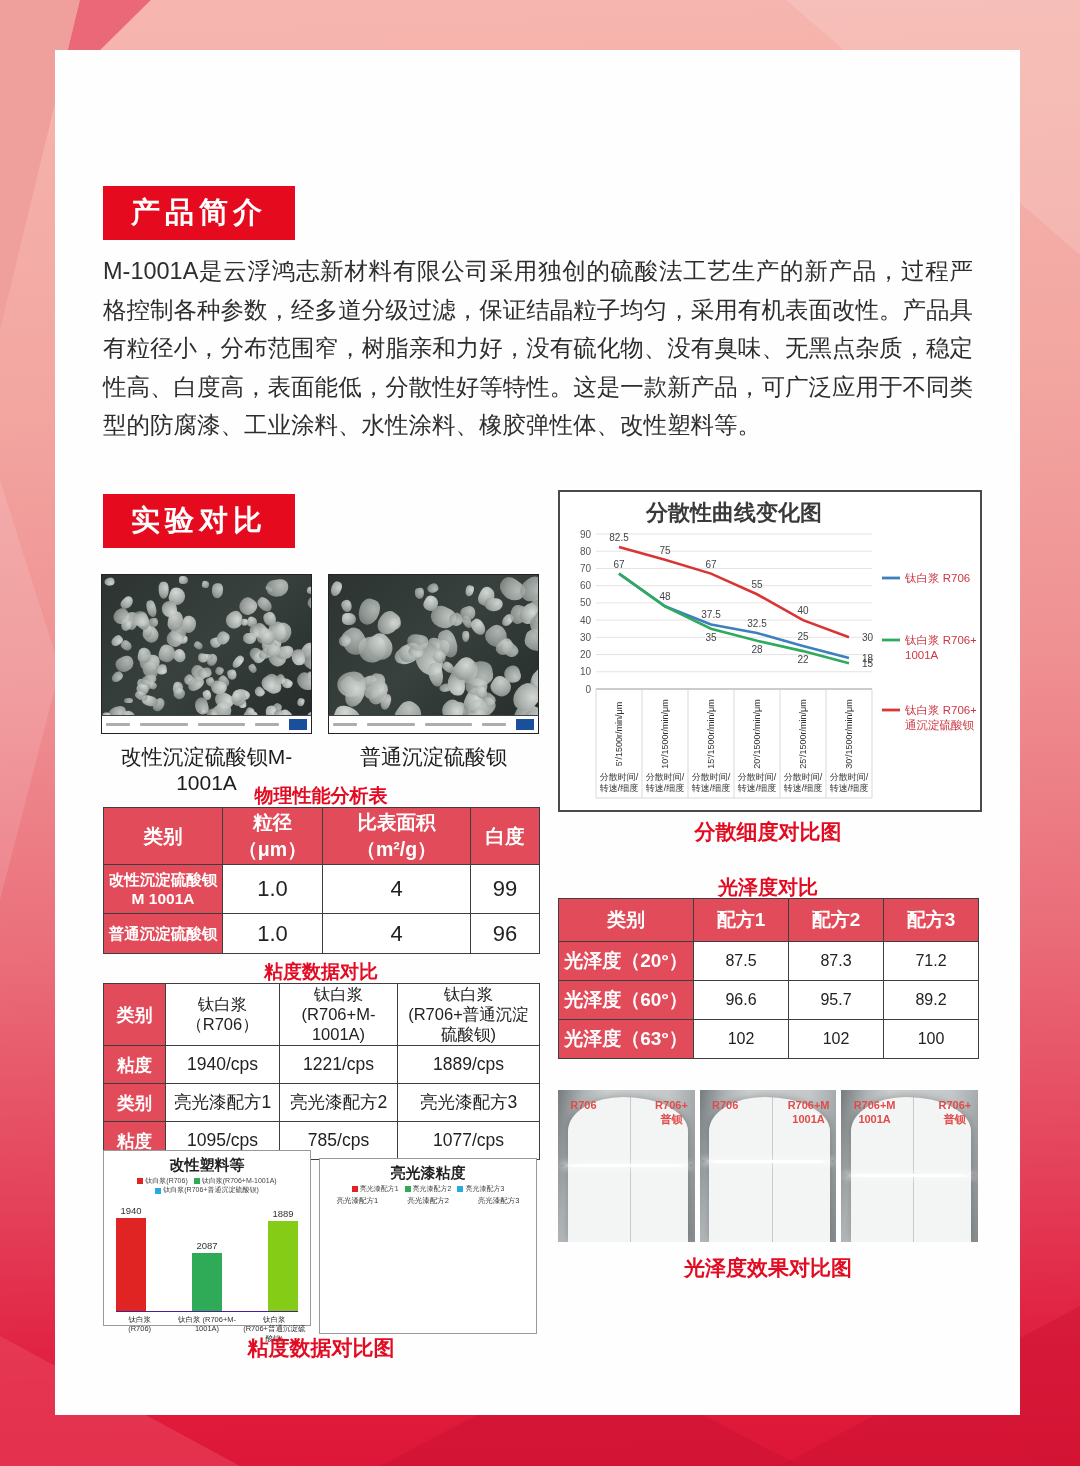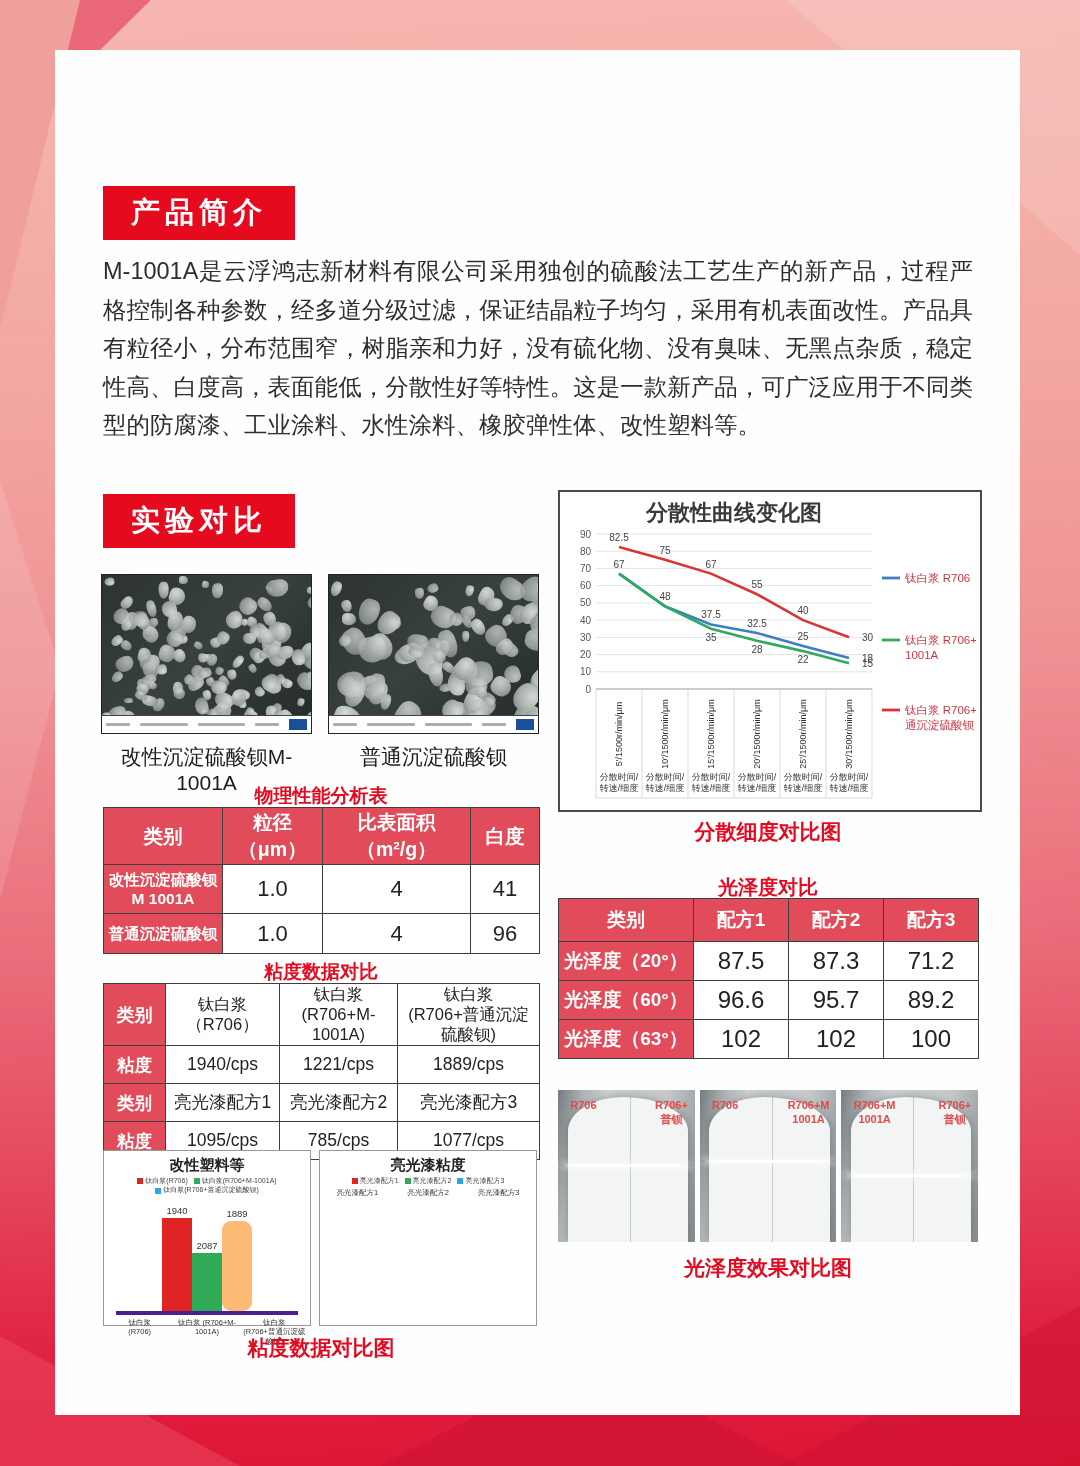--- a/index.html
+++ b/index.html
@@ -64,33 +64,33 @@
 
   #visc-table{position:absolute;left:48px;top:933px;width:436px;}
   #visc-table .red-cell{font-size:18px;}
   #visc-table .val-cell{font-size:16.5px;line-height:1.2;}
   #visc-table tr.r1 td{height:48px;}
   #visc-table tr.rn td{height:35px;font-size:17.5px;}
 
   #gloss-table{position:absolute;left:503px;top:848px;width:420px;}
   #gloss-table th{height:40px;font-size:20px;}
   #gloss-table .red-cell{font-size:19px;}
-  #gloss-table td{height:36px;font-size:24px;}
+  #gloss-table td{height:36px;font-size:16px;}
 
   
   .bar-chart{position:absolute;top:1100px;height:174px;background:#fff;border:1px solid #999;}
   #bar1{left:48px;width:206px;}
-  #bar2{left:264px;width:216px;}
+  #bar2{left:264px;width:216px;margin-top:8px;}
   .bc-title{font-size:15px;font-weight:700;color:#222;text-align:center;margin-top:5px;}
   .bc-legend{display:flex;justify-content:center;flex-wrap:wrap;column-gap:6px;row-gap:1px;
     font-size:7px;color:#444;margin-top:2px;padding:0 4px;line-height:1.2;}
   .bc-legend .it{display:flex;align-items:center;gap:2px;}
   .bc-legend .sw{width:6px;height:6px;display:inline-block;}
-  .bc-plot{position:relative;height:100px;margin:16px 12px 0;border-bottom:4px solid #4c1d95;
-    display:flex;align-items:flex-end;justify-content:center;}
+  .bc-plot{position:relative;height:100px;margin:16px 12px 0;border-bottom:1px solid #4c1d95;
+    display:flex;align-items:flex-end;justify-content:space-between;}
   .bc-bar{width:30px;position:relative;}
   .bc-val{position:absolute;top:-13px;left:-20px;right:-20px;text-align:center;font-size:9.5px;color:#333;}
   .bc-cats{display:flex;justify-content:space-around;font-size:7.5px;color:#333;text-align:center;
     white-space:pre-line;margin-top:3px;padding:0 2px;line-height:1.25;}
   .bc-cats span{flex:1;}
 
   
   #line-chart-box{position:absolute;left:503px;top:440px;width:420px;height:318px;background:#fff;border:2px solid #4a4a4a;}
   
   .fig-caption{position:absolute;font-size:21px;font-weight:700;color:#e30b21;text-align:center;}
@@ -373,21 +373,21 @@
         <th class="red-cell">类别</th>
         <th class="red-cell">粒径（μm）</th>
         <th class="red-cell">比表面积（m²/g）</th>
         <th class="red-cell">白度</th>
       </tr>
       <tr class="r1">
         <td class="red-cell lbl">改性沉淀硫酸钡
 M 1001A</td>
         <td class="val-cell">1.0</td>
         <td class="val-cell">4</td>
-        <td class="val-cell">41</td>
+        <td class="val-cell">99</td>
       </tr>
       <tr class="r2">
         <td class="red-cell lbl">普通沉淀硫酸钡</td>
         <td class="val-cell">1.0</td>
         <td class="val-cell">4</td>
         <td class="val-cell">96</td>
       </tr>
     </tbody>
       </table>
 
@@ -445,21 +445,21 @@
             <span>钛白浆(R706+普通沉淀硫酸钡)</span>
           </span>
         </div>
       <div class="bc-plot">
           <div class="bc-bar" style="background: rgb(224, 36, 36); height: 92.381%;">
             <div class="bc-val">1940</div>
           </div>
           <div class="bc-bar" style="background: rgb(47, 171, 87); height: 58.1429%;">
             <div class="bc-val">2087</div>
           </div>
-          <div class="bc-bar" style="background: #fdba74; height: 89.9524%; border-radius: 9px;">
+          <div class="bc-bar" style="background: #84cc16; height: 89.9524%;">
             <div class="bc-val">1889</div>
           </div>
         </div>
       <div class="bc-cats"><span>钛白浆
 (R706)</span><span>钛白浆 (R706+M-1001A)</span><span>钛白浆
 (R706+普通沉淀硫酸钡)</span></div>
     </div>
     <div class="bar-chart" id="bar2">
       <div class="bc-title">亮光漆粘度</div>
       <div class="bc-legend">

